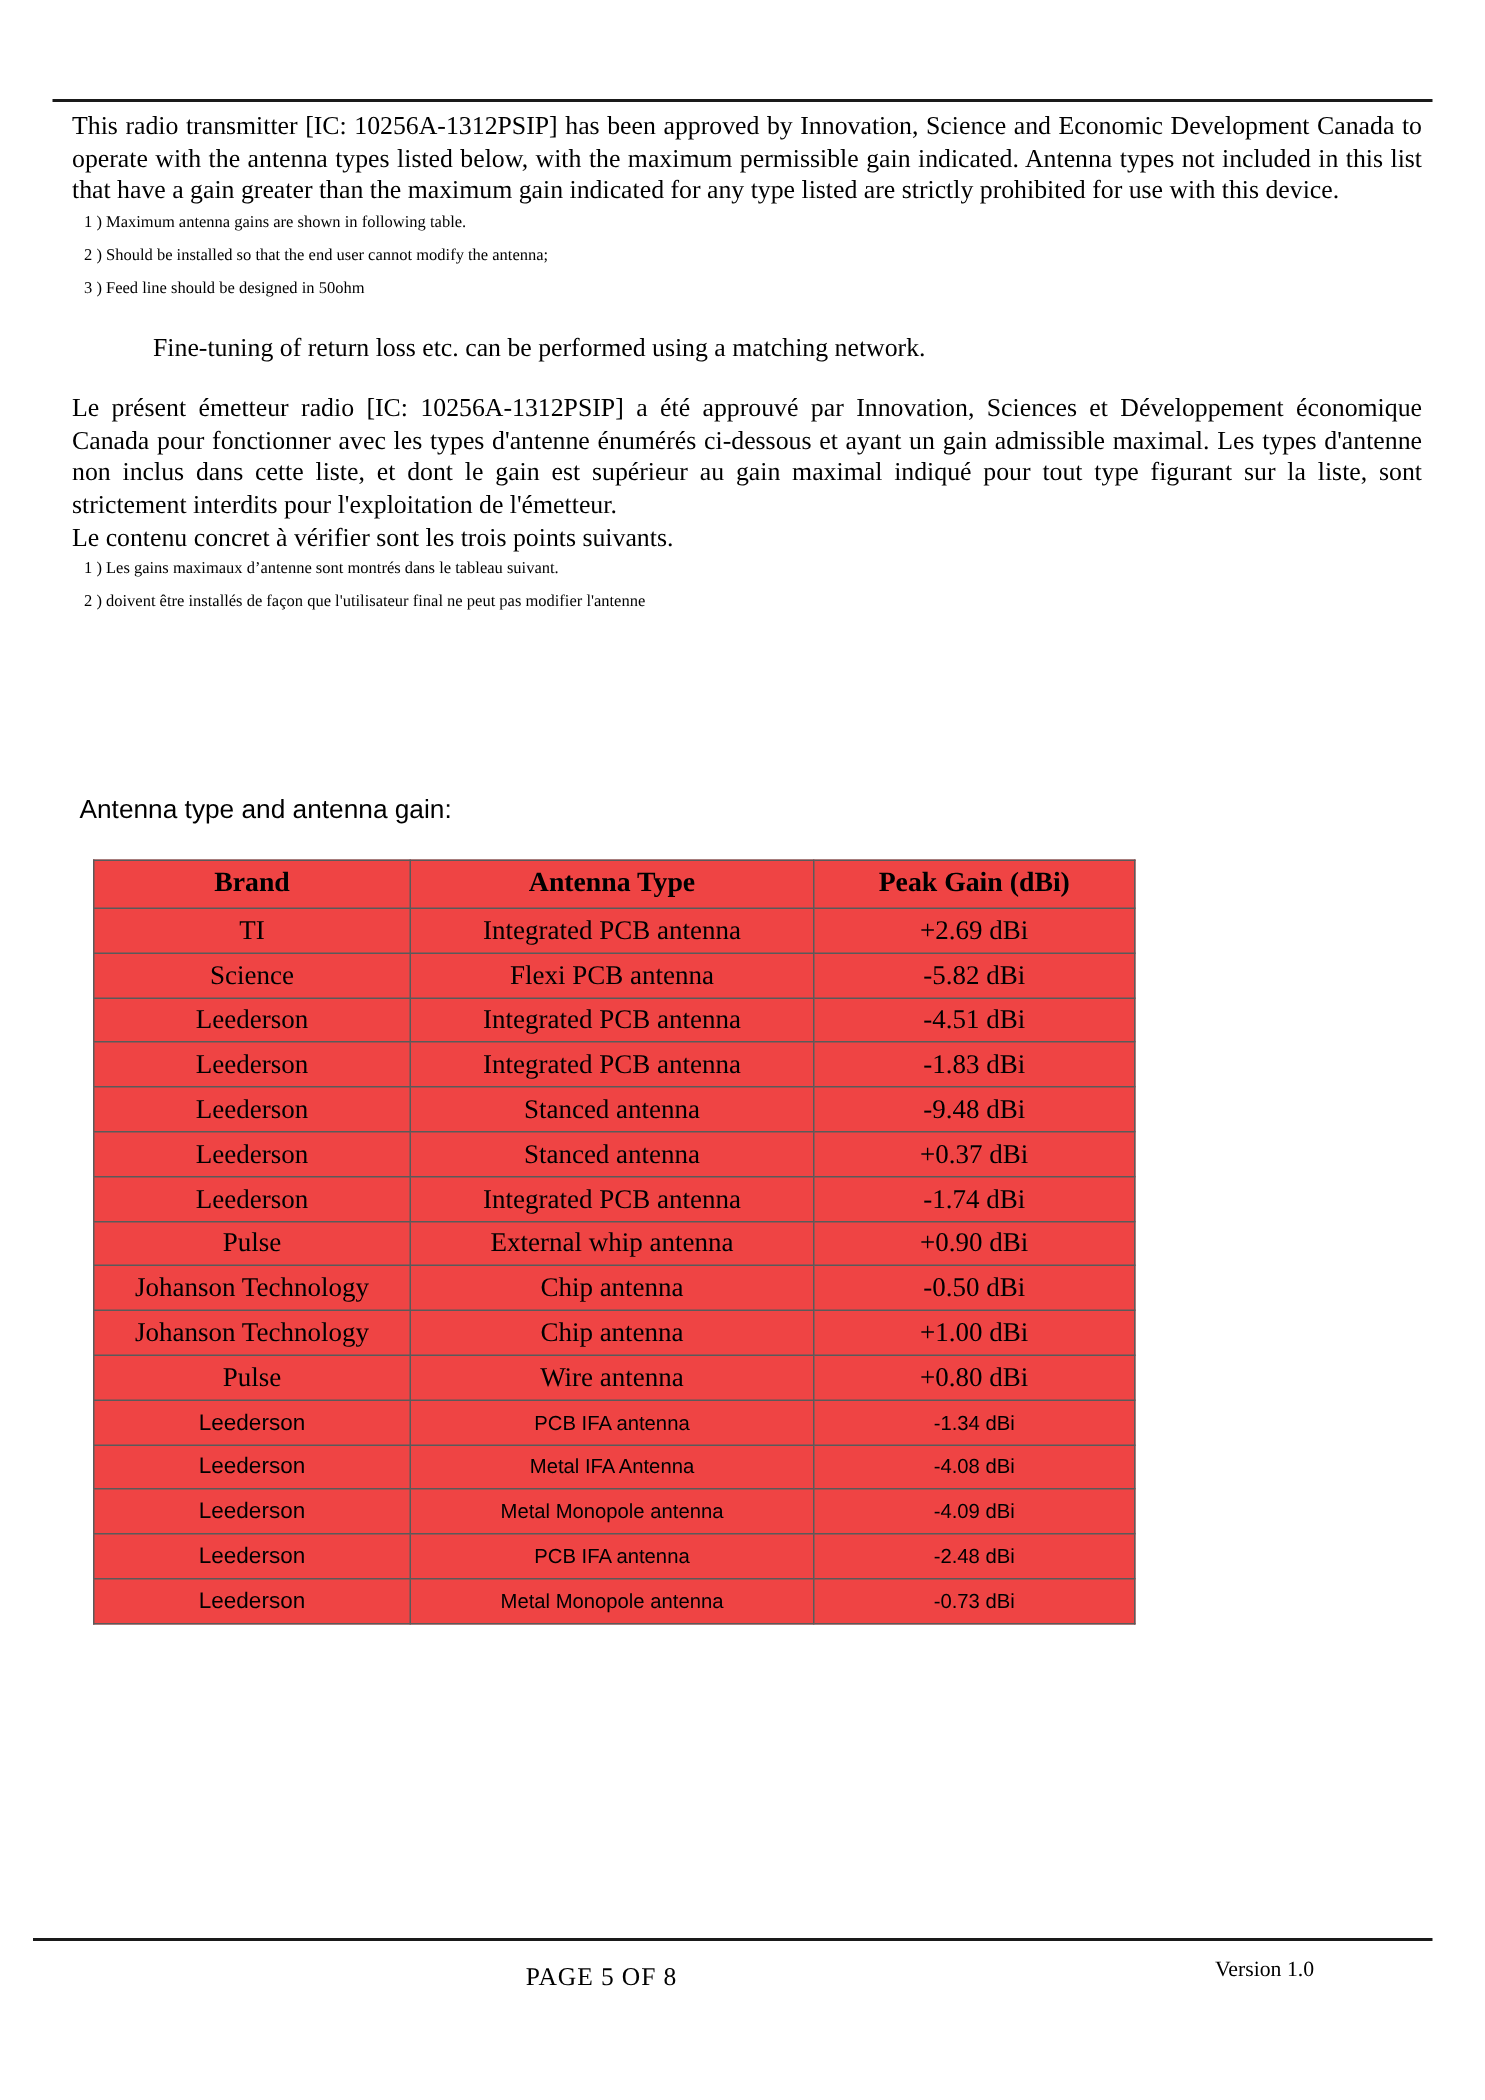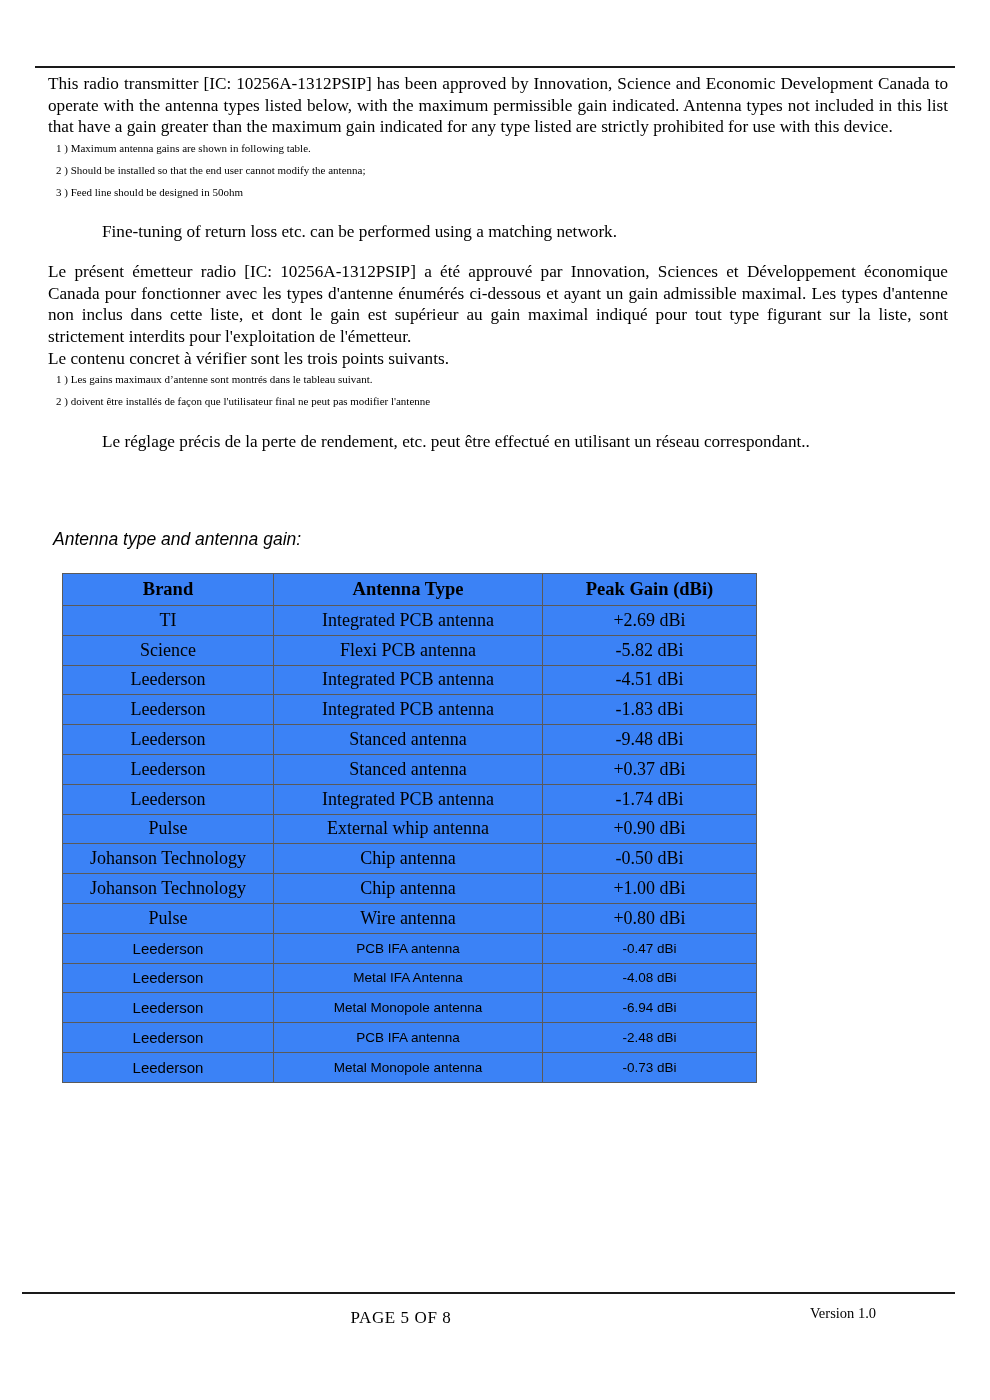--- a/index.html
+++ b/index.html
@@ -68,35 +68,34 @@
 
   
   .caption {
     position: absolute;
     left: 53px;
     top: 529px;
     font-family: "Liberation Sans", "DejaVu Sans", sans-serif;
     font-size: 17.5px;
     line-height: 21px;
     color: #000;
-    font-style: italic;
   }
 
   
   .tbl-wrap {
     position: absolute;
     left: 62px;
     top: 573px;
     width: 694px;
   }
   table.gain {
     border-collapse: collapse;
     width: 694px;
     table-layout: fixed;
-    background: #3b82f6;
+    background: #ef4444;
   }
   table.gain td, table.gain th {
     border: 1px solid #5a5a5a;
     text-align: center;
     vertical-align: middle;
     padding: 0;
     font-weight: normal;
   }
   table.gain thead th {
     font-family: "Liberation Serif", "DejaVu Serif", serif;
@@ -161,21 +160,20 @@
   <p class="listline">1 ) Maximum antenna gains are shown in following table.</p>
   <p class="listline">2 ) Should be installed so that the end user cannot modify the antenna;</p>
   <p class="listline">3 ) Feed line should be designed in 50ohm</p>
   <p class="subline">Fine-tuning of return loss etc. can be performed using a matching network.</p>
 
   <p class="para">Le présent émetteur radio [IC: 10256A-1312PSIP] a été approuvé par Innovation, Sciences et Développement économique Canada pour fonctionner avec les types d'antenne énumérés ci-dessous et ayant un gain admissible maximal. Les types d'antenne non inclus dans cette liste, et dont le gain est supérieur au gain maximal indiqué pour tout type figurant sur la liste, sont strictement interdits pour l'exploitation de l'émetteur.</p>
   <p class="para nojust">Le contenu concret à vérifier sont les trois points suivants.</p>
 
   <p class="listline">1 ) Les gains maximaux d’antenne sont montrés dans le tableau suivant.</p>
   <p class="listline">2 ) doivent être installés de façon que l'utilisateur final ne peut pas modifier l'antenne</p>
-  <p class="subline">Le réglage précis de la perte de rendement, etc. peut être effectué en utilisant un réseau correspondant..</p>
 </div>
 
 <div class="caption">Antenna type and antenna gain:</div>
 
 <div class="tbl-wrap">
   <table class="gain">
     <colgroup>
       <col class="col-brand">
         <col class="col-type">
         <col class="col-gain">
@@ -239,31 +237,31 @@
           <td class="c-gain sanscell">+1.00 dBi</td>
         </tr>
         <tr class="serif">
           <td class="c-brand">Pulse</td>
           <td class="c-type">Wire antenna</td>
           <td class="c-gain">+0.80 dBi</td>
         </tr>
         <tr class="sans">
           <td class="c-brand">Leederson</td>
           <td class="c-type">PCB IFA antenna</td>
-          <td class="c-gain">-0.47 dBi</td>
+          <td class="c-gain">-1.34 dBi</td>
         </tr>
         <tr class="sans">
           <td class="c-brand">Leederson</td>
           <td class="c-type">Metal IFA Antenna</td>
           <td class="c-gain">-4.08 dBi</td>
         </tr>
         <tr class="sans">
           <td class="c-brand">Leederson</td>
           <td class="c-type">Metal Monopole antenna</td>
-          <td class="c-gain">-6.94 dBi</td>
+          <td class="c-gain">-4.09 dBi</td>
         </tr>
         <tr class="sans">
           <td class="c-brand">Leederson</td>
           <td class="c-type">PCB IFA antenna</td>
           <td class="c-gain">-2.48 dBi</td>
         </tr>
         <tr class="sans">
           <td class="c-brand">Leederson</td>
           <td class="c-type">Metal Monopole antenna</td>
           <td class="c-gain">-0.73 dBi</td>

